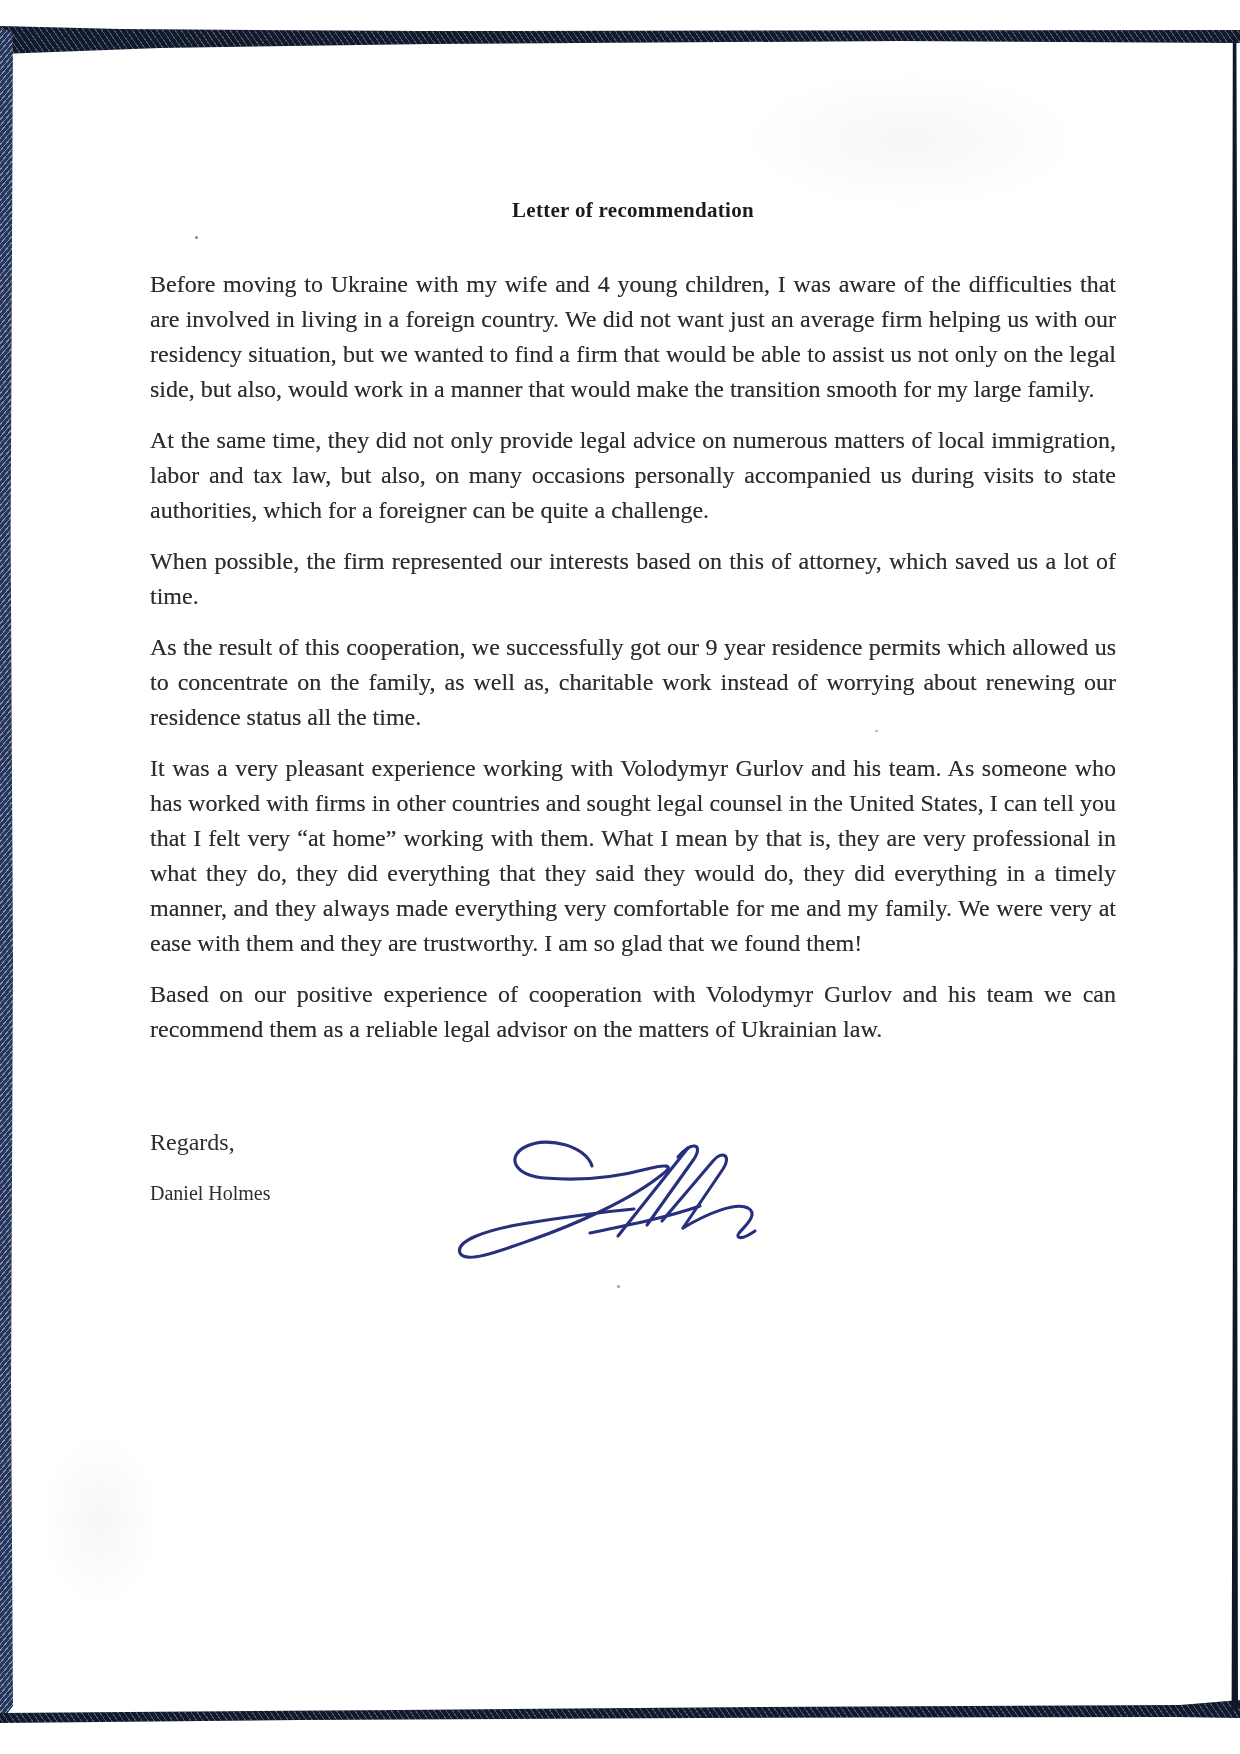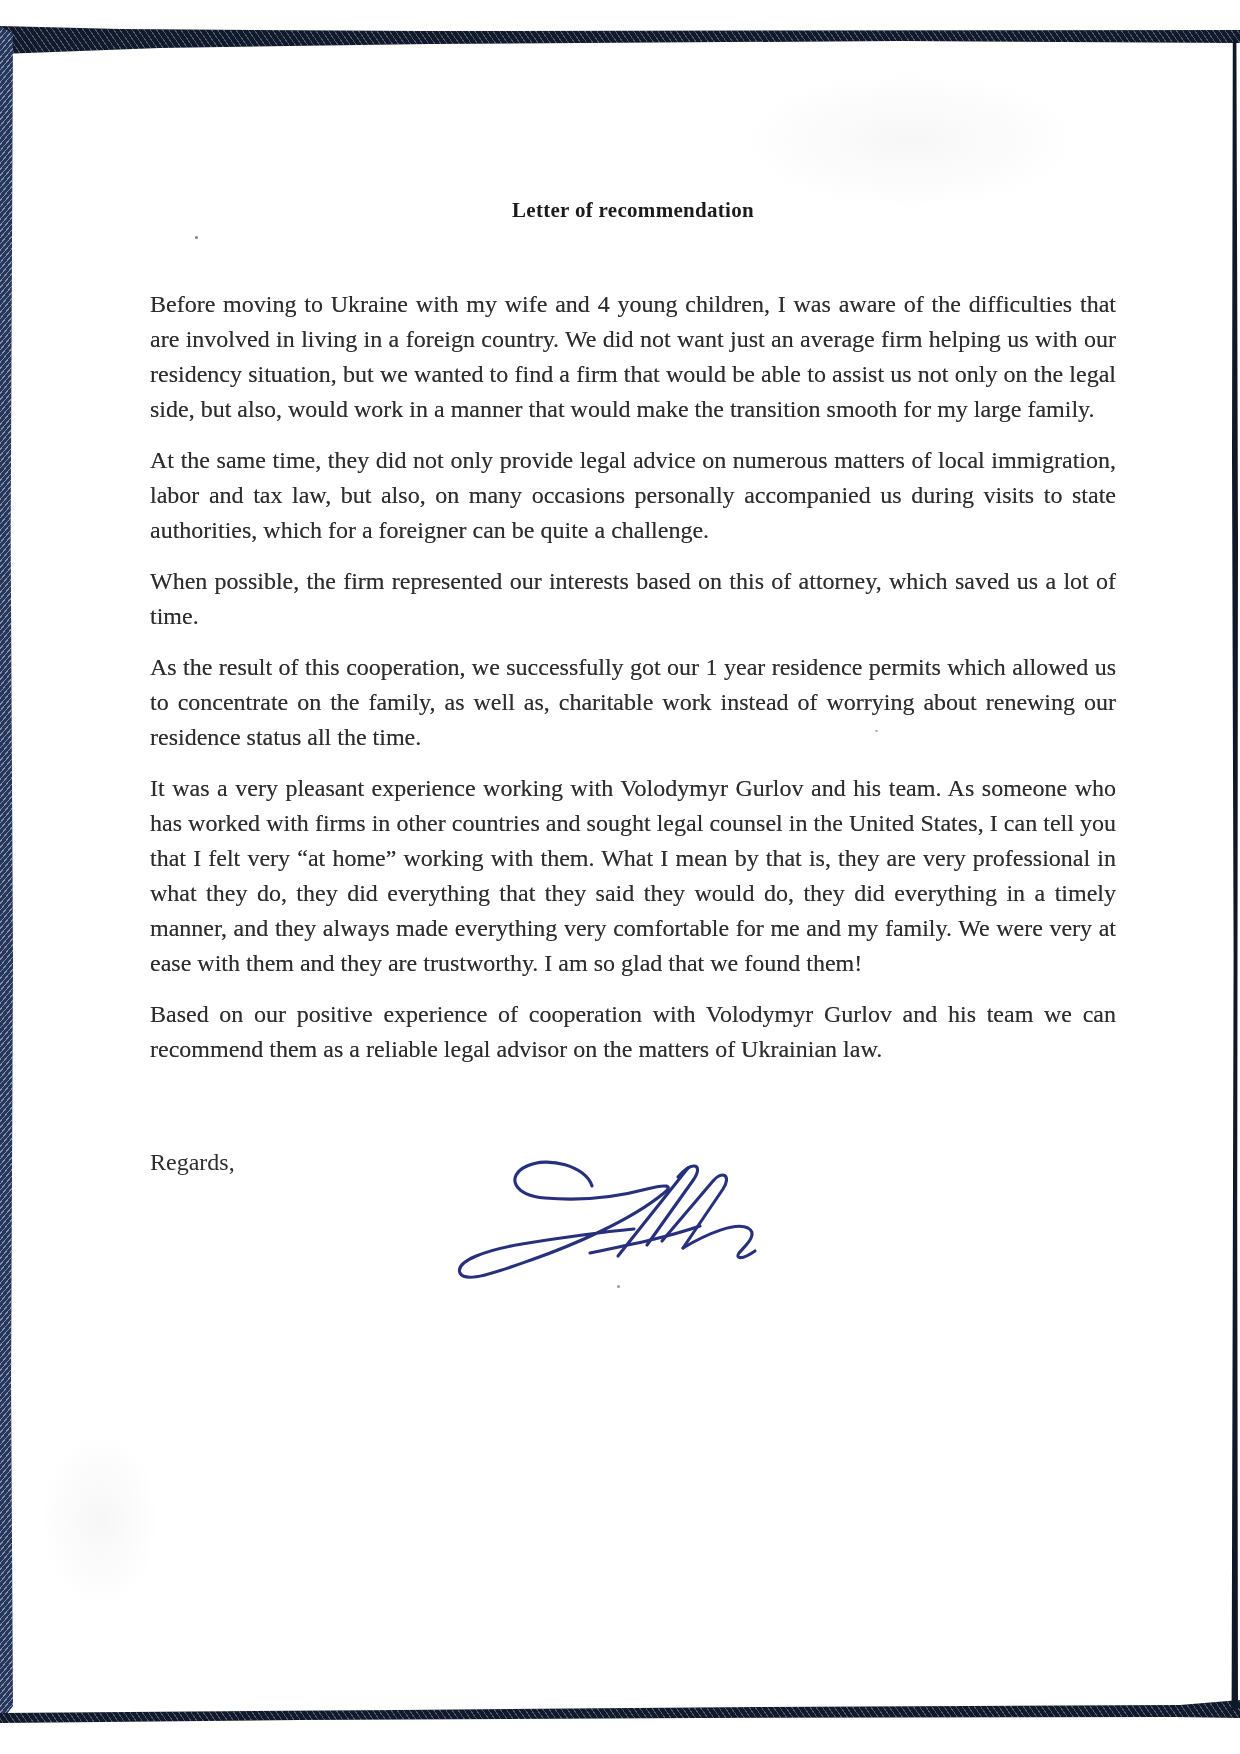--- a/index.html
+++ b/index.html
@@ -58,21 +58,21 @@
 
   
   .letter {
     position: absolute;
     left: 150px; top: 198px; width: 966px;
     color: #2d2d2d;
   }
   .letter-title {
     font-size: 21px; font-weight: bold; color: #1b1b1b;
     text-align: center; letter-spacing: 0.3px;
-    margin: 0 0 64px 0;
+    margin: 0 0 44px 0;
   }
   .letter p.body-par {
     font-size: 24px; line-height: 35px;
     text-align: justify;
     margin: 0 0 16px 0;
     text-shadow: 0 0 0.5px rgba(40,40,40,0.55);
   }
   .closing { position: relative; margin-top: 78px; }
   .closing .salutation { font-size: 24px; line-height: 35px; margin: 0 0 16px 0; }
   .closing .signer { font-size: 20px; line-height: 35px; margin: 0; }
@@ -96,26 +96,27 @@
 <div class="speck speck-title"></div>
 <div class="speck speck-mid"></div>
 <div class="speck speck-low"></div>
 
 <div class="letter">
   <h1 class="letter-title">Letter of recommendation</h1>
 
   <p class="body-par">Before moving to Ukraine with my wife and 4 young children, I was aware of the difficulties that are involved in living in a foreign country. We did not want just an average firm helping us with our residency situation, but we wanted to find a firm that would be able to assist us not only on the legal side, but also, would work in a manner that would make the transition smooth for my large family.</p>
   <p class="body-par">At the same time, they did not only provide legal advice on numerous matters of local immigration, labor and tax law, but also, on many occasions personally accompanied us during visits to state authorities, which for a foreigner can be quite a challenge.</p>
   <p class="body-par">When possible, the firm represented our interests based on this of attorney, which saved us a lot of time.</p>
-  <p class="body-par">As the result of this cooperation, we successfully got our 1 year residence permits which allowed us to concentrate on the family, as well as, charitable work instead of worrying about renewing our residence status all the time.</p>
+  <p class="body-par">As the result of this cooperation, we successfully got our 9 year residence permits which allowed us to concentrate on the family, as well as, charitable work instead of worrying about renewing our residence status all the time.</p>
   <p class="body-par">It was a very pleasant experience working with Volodymyr Gurlov and his team. As someone who has worked with firms in other countries and sought legal counsel in the United States, I can tell you that I felt very “at home” working with them. What I mean by that is, they are very professional in what they do, they did everything that they said they would do, they did everything in a timely manner, and they always made everything very comfortable for me and my family. We were very at ease with them and they are trustworthy. I am so glad that we found them!</p>
   <p class="body-par">Based on our positive experience of cooperation with Volodymyr Gurlov and his team we can recommend them as a reliable legal advisor on the matters of Ukrainian law.</p>
 
   <div class="closing">
     <p class="salutation">Regards,</p>
+    <p class="signer">Daniel Holmes</p>
 
     <div class="signature-wrap">
       <svg viewBox="0 0 330 140" xmlns="http://www.w3.org/2000/svg">
         <g fill="none" stroke="#27307c" stroke-width="3.1" stroke-linecap="round" stroke-linejoin="round">
 
           <path d="M150,37 C144,17 106,7 85,17 C63,27 72,47 103,49 C138,52 175,48 205,40 C224,35 232,36 222,44 C188,72 129,97 89,111 C58,122 23,135 18,124 C13,112 44,101 80,95 C123,88 160,83 192,80"></path>
 
           <path d="M176,107 L246,19"></path>
           <path d="M236,28 C249,12 262,14 252,30 L205,96"></path>
           <path d="M220,92 L271,32 C280,21 290,26 281,40 L241,99"></path>

